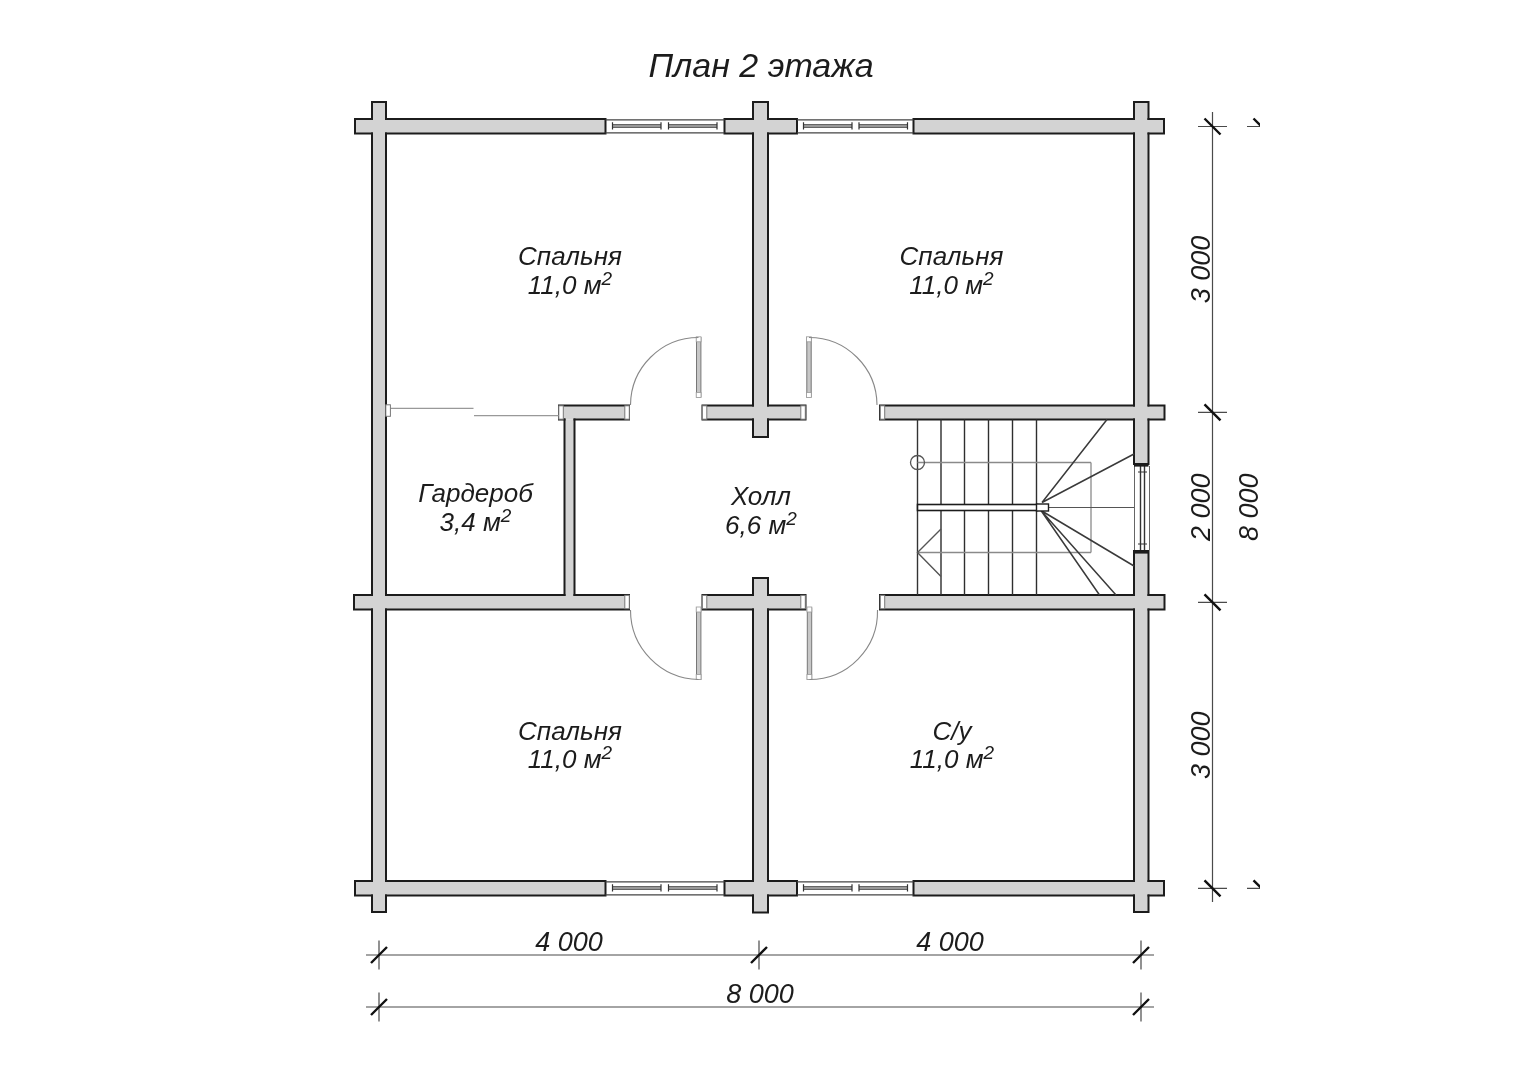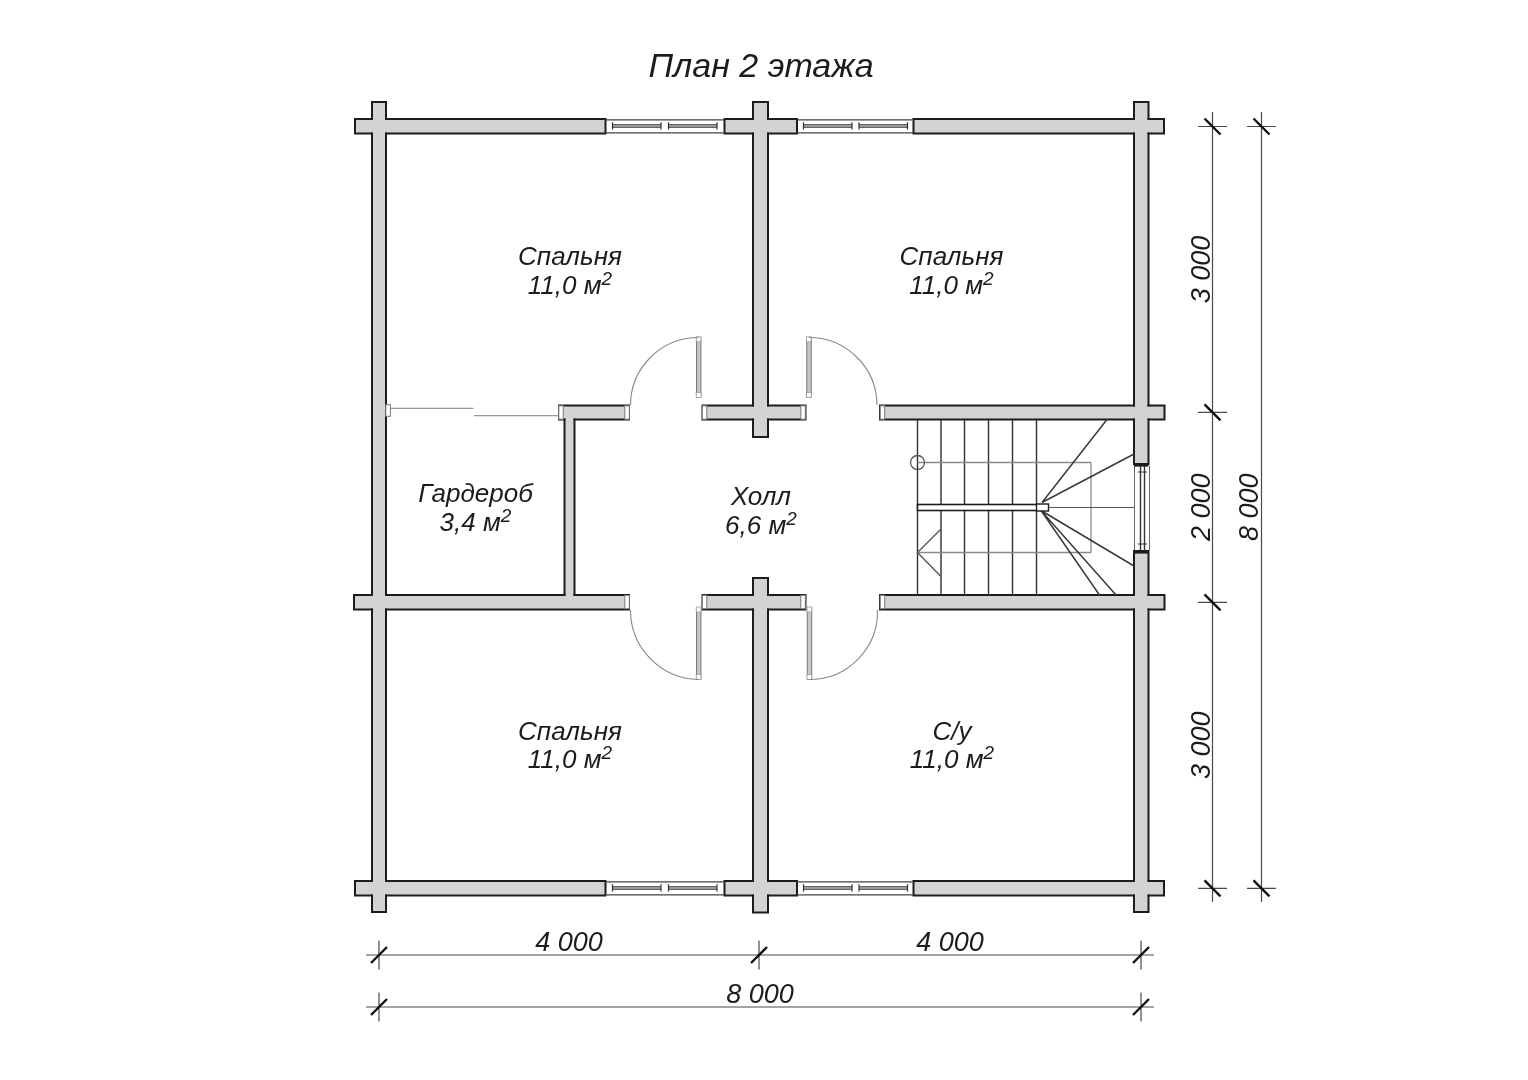--- a/index.html
+++ b/index.html
@@ -1,16 +1,16 @@
 <!DOCTYPE html>
 <html><head>
 <meta charset="utf-8">
 <style>
   html,body{margin:0;padding:0;background:#ffffff;}
-  .page{width:1260px;height:1080px;position:relative;background:#ffffff;overflow:hidden;padding-left:48px;}
+  .page{width:1260px;height:1080px;position:relative;background:#ffffff;overflow:hidden;}
   svg{position:absolute;top:0;left:0;}
   text{font-family:"Liberation Sans",sans-serif;font-style:italic;fill:#1c1c1c;-webkit-font-smoothing:antialiased;}
 </style>
 </head>
 <body>
 <div class="page">
 <svg width="1528" height="1080" viewBox="0 0 1528 1080">
 
 <g>
         <text x="761" y="76.5" font-size="34" text-anchor="middle">План 2 этажа</text>

